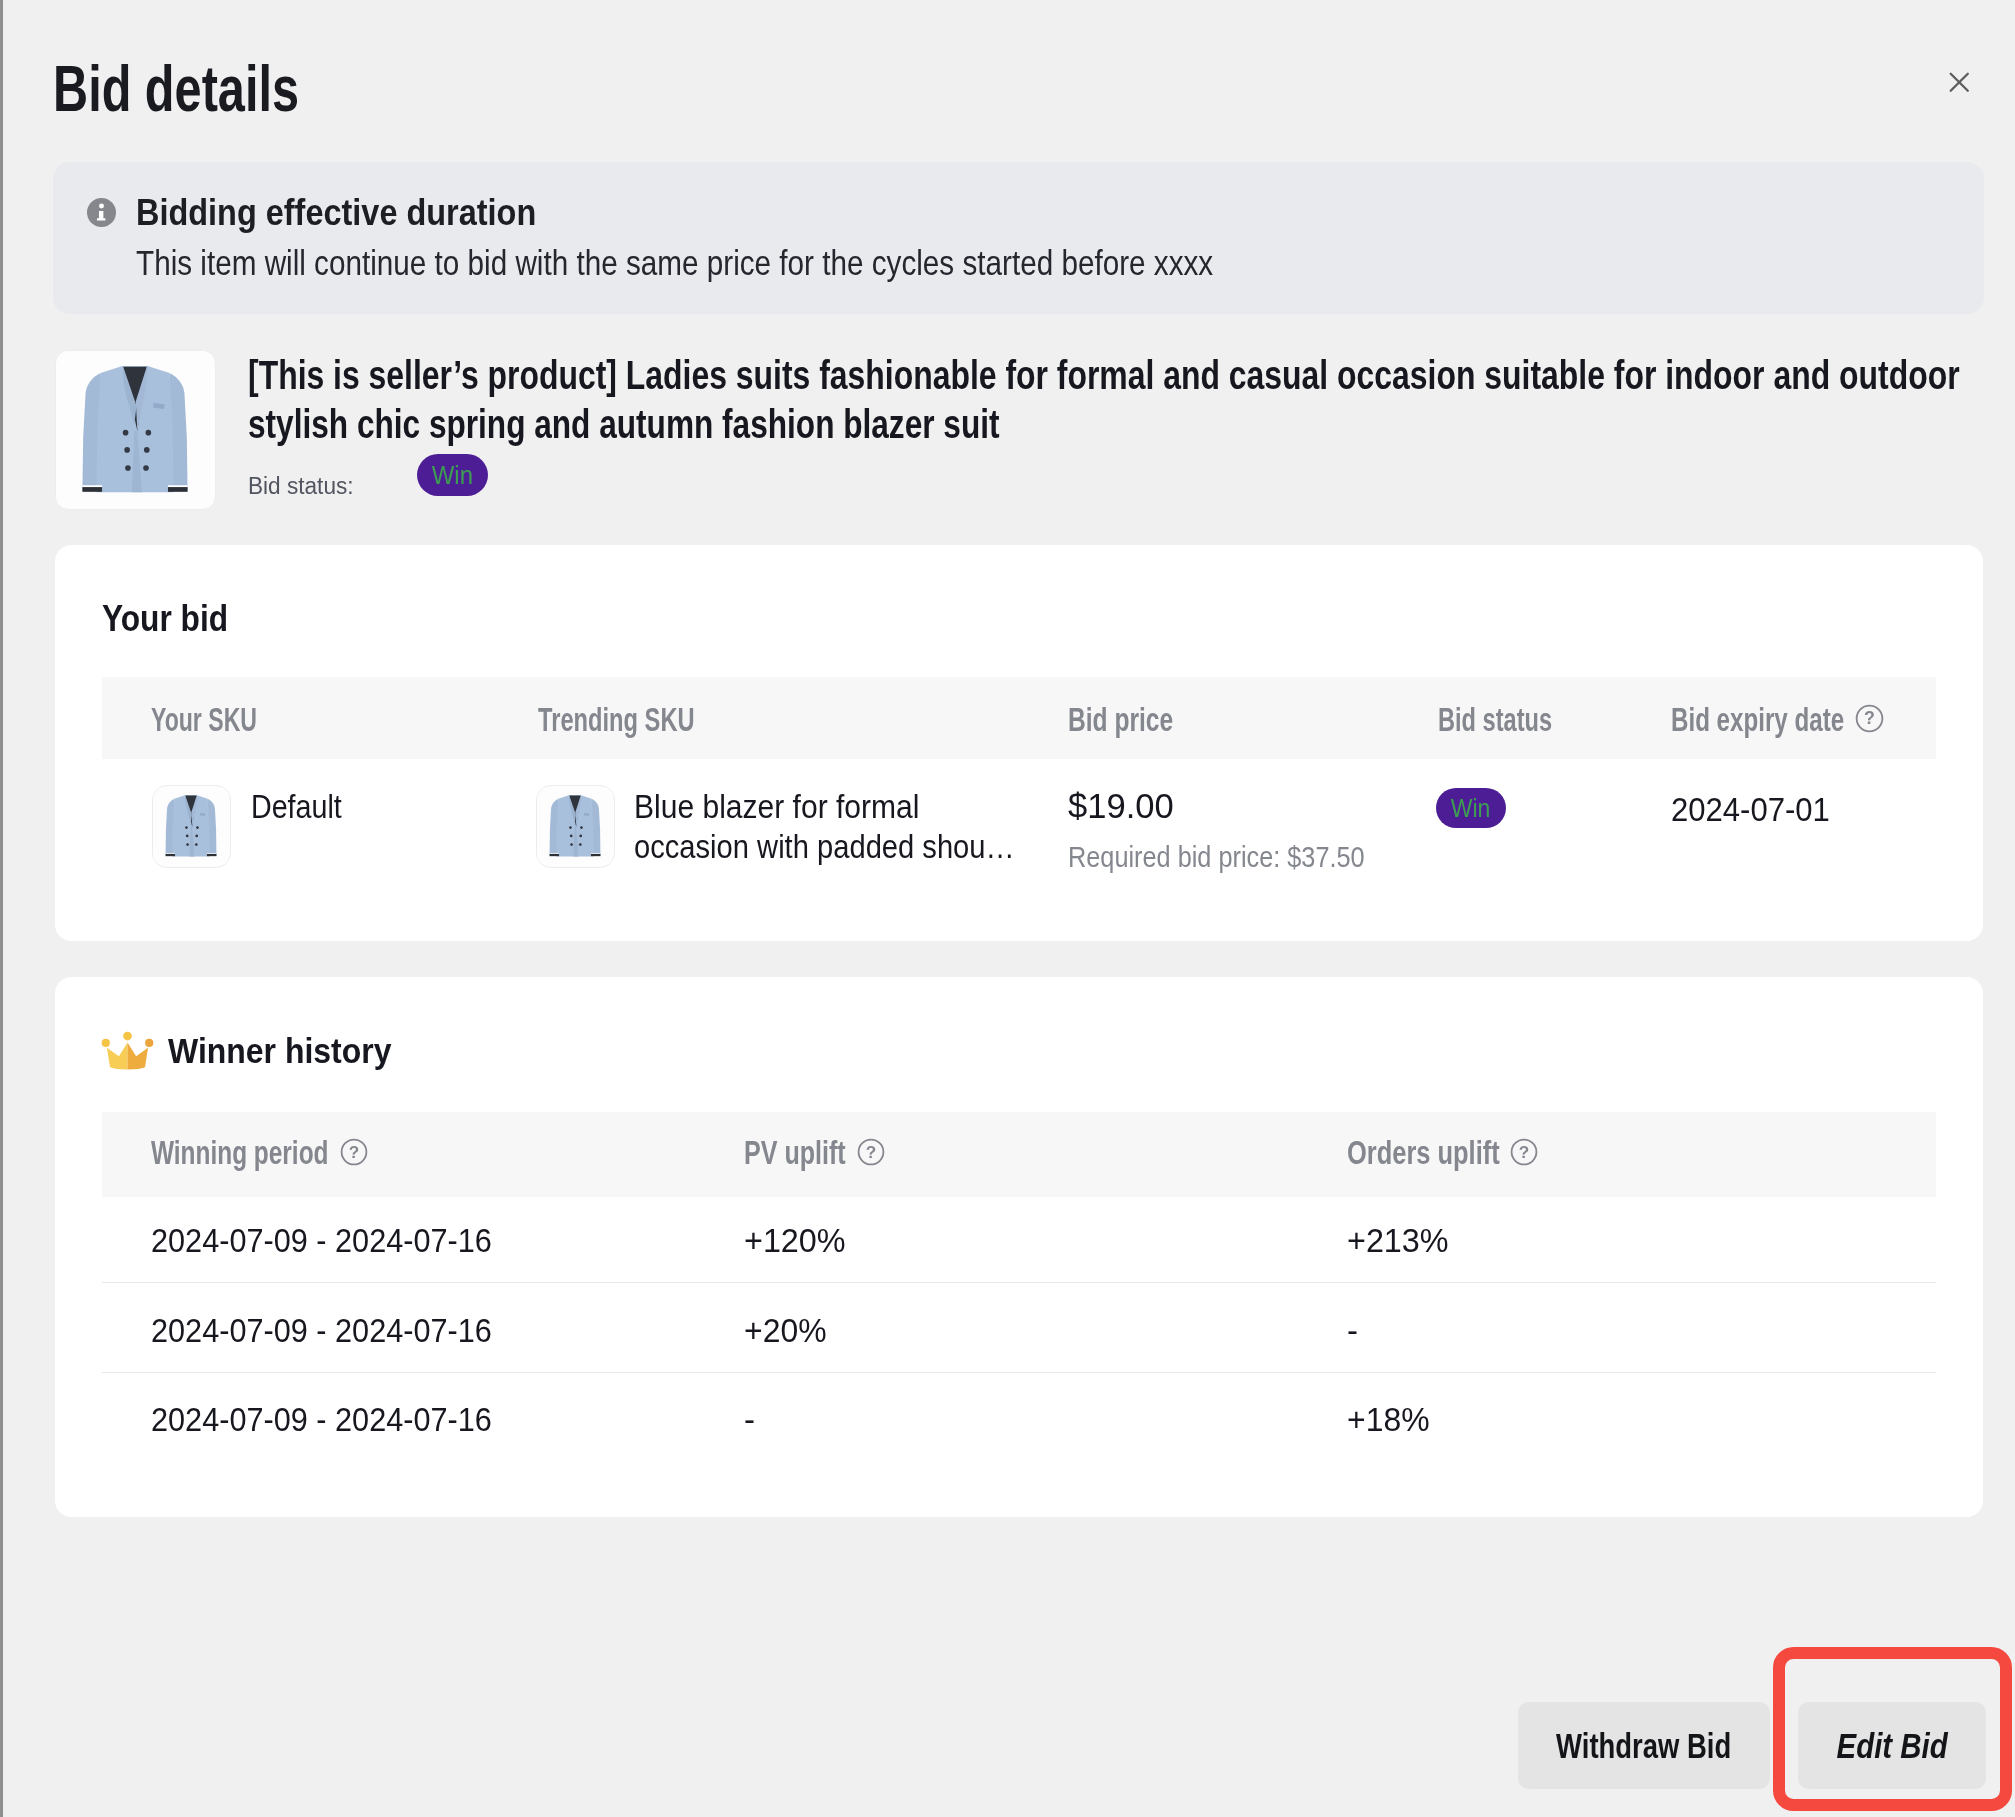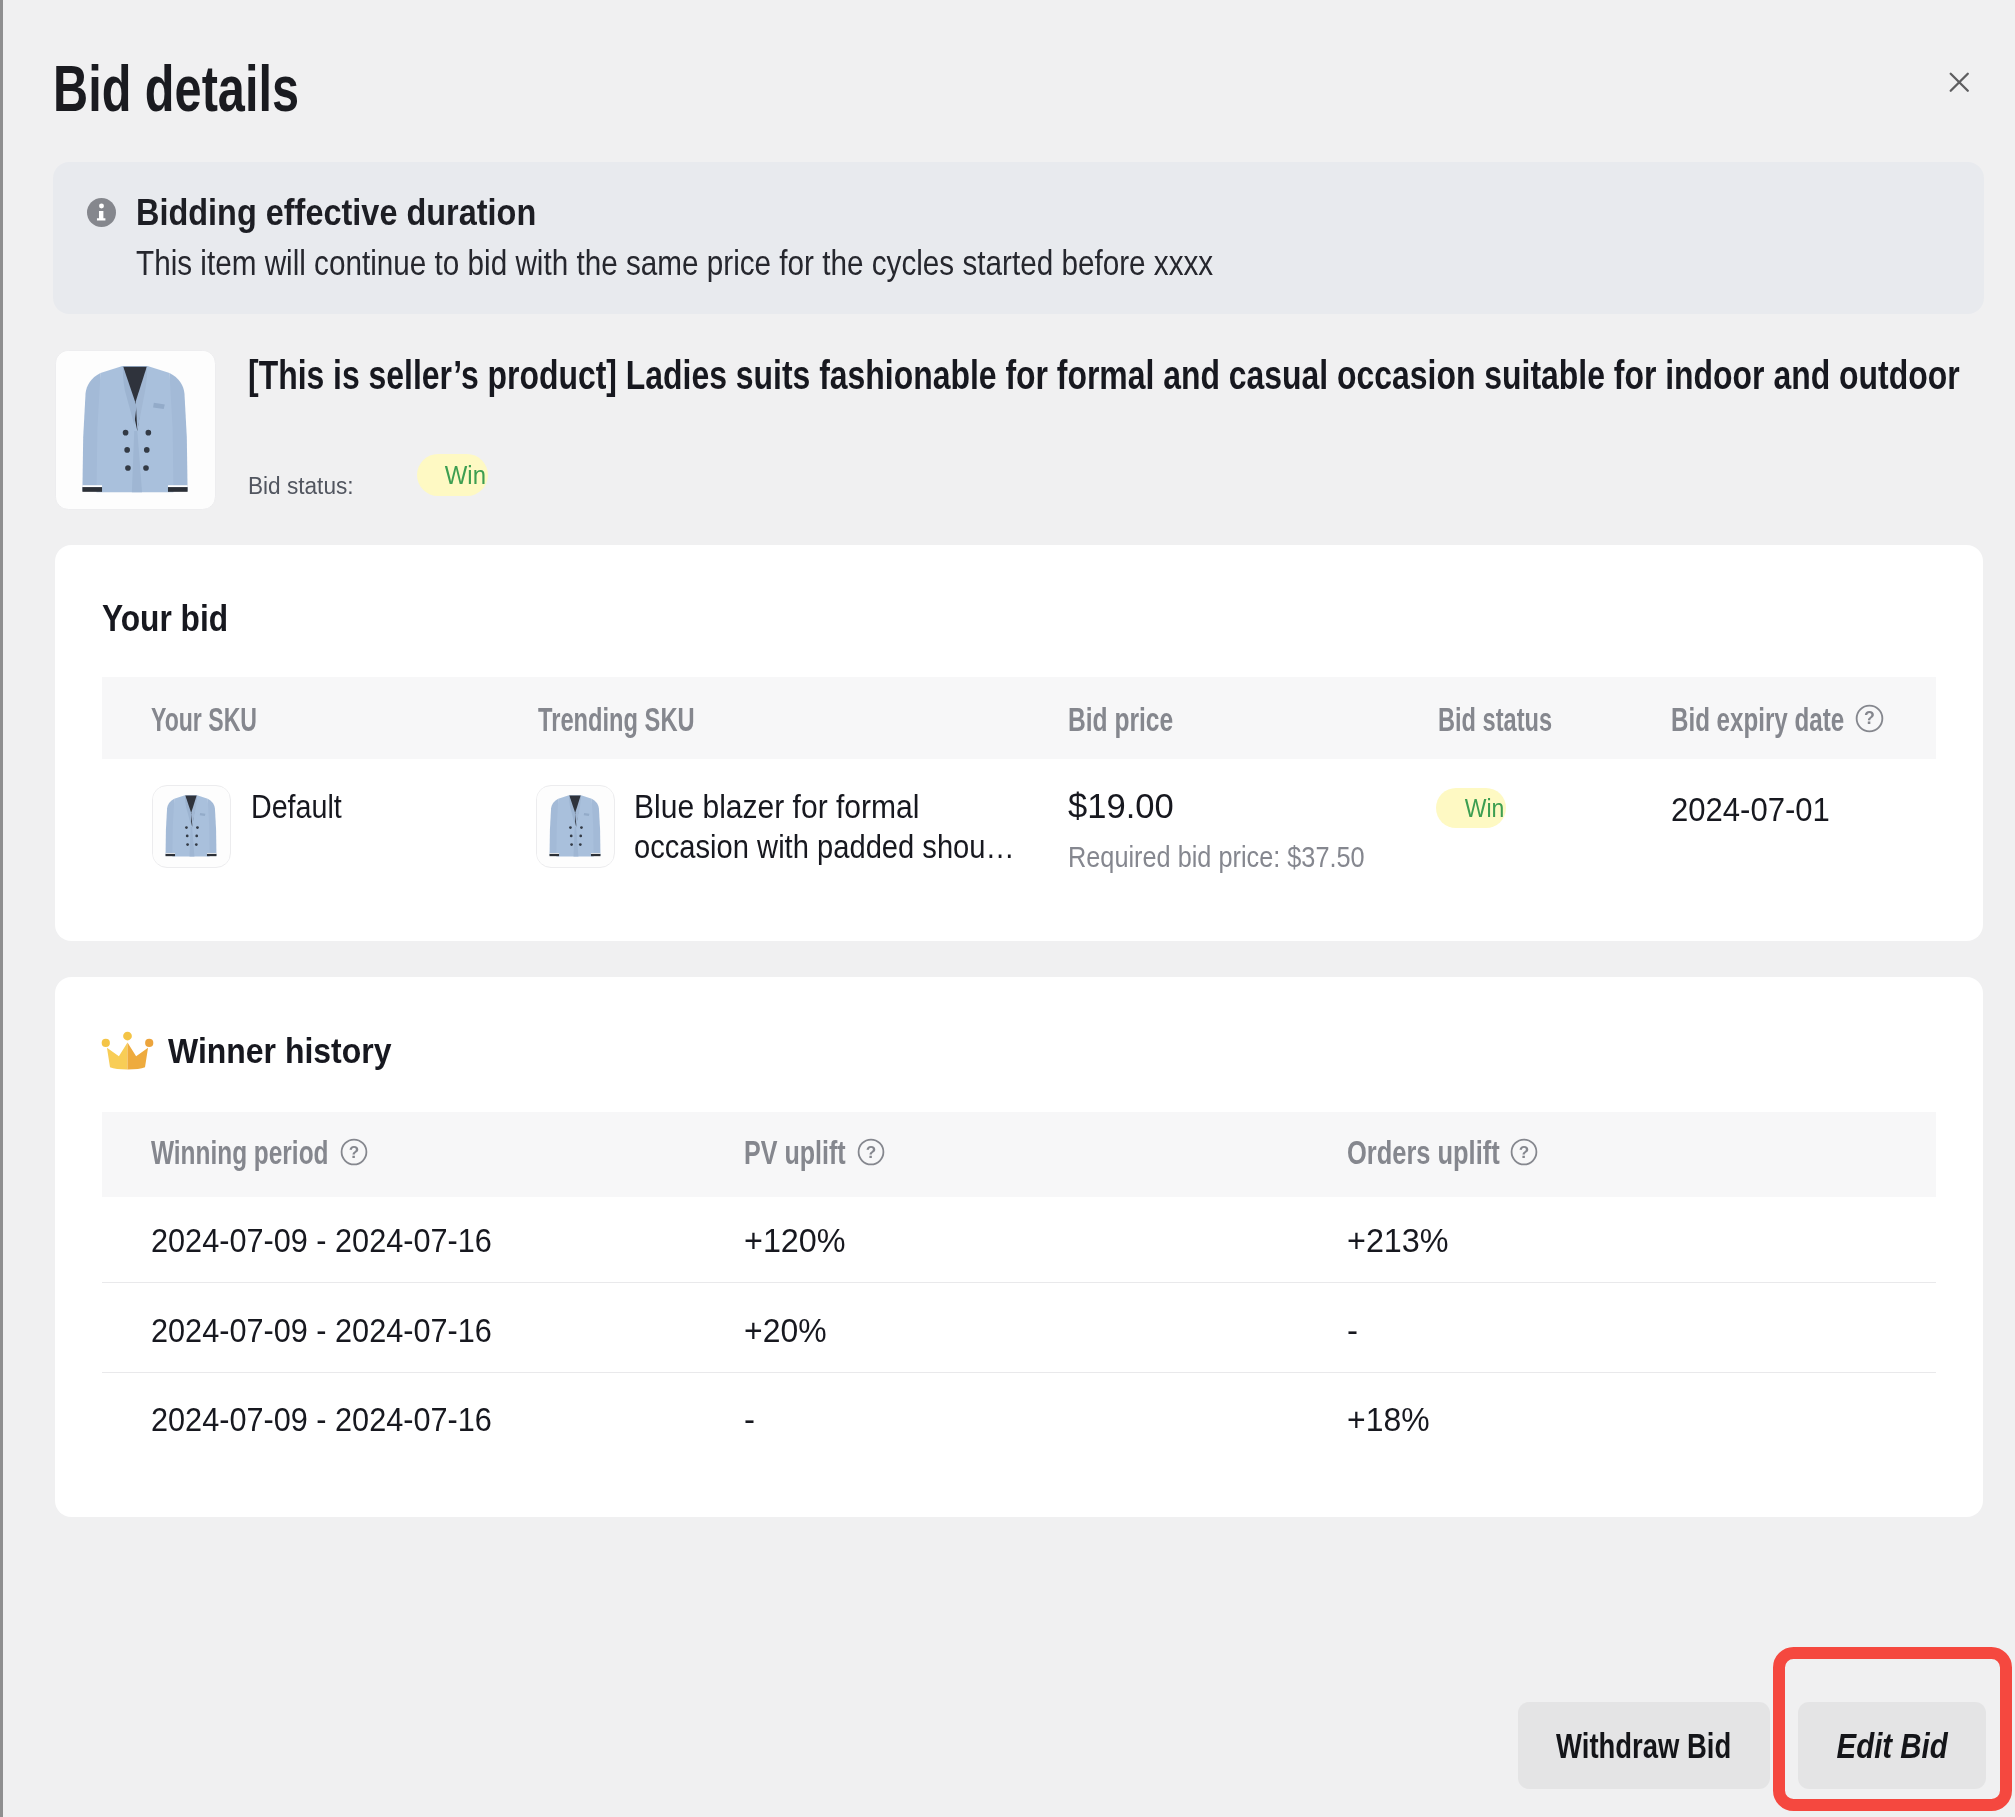--- a/index.html
+++ b/index.html
@@ -13,21 +13,21 @@
   .card1 { left:55px; top:545px; width:1928px; height:396px; }
   .card2 { left:55px; top:977px; width:1928px; height:540px; }
   .band { background:#f7f7f8; }
   .band1 { left:102px; top:677px; width:1834px; height:82px; }
   .band2 { left:102px; top:1112px; width:1834px; height:85px; }
   .th { font-size:33px; font-weight:700; color:#85878e; }
   .td { font-size:33px; font-weight:400; color:#17181f; }
   .thumb { width:79px; height:83px; background:#fdfdfd; border:1.4px solid #ececee; border-radius:15px; overflow:hidden; }
   .sep { height:1.4px; background:#e9e9eb; left:102px; width:1834px; }
   .btn { background:#e4e4e5; border-radius:11px; font-size:35px; font-weight:700; color:#141519; display:flex; align-items:center; justify-content:center; }
-  .pill { background:#fef9c3; color:#3d9e51; border-radius:21px; text-align:right; }
+  .pill { background:#4c1d95; color:#3d9e51; border-radius:21px; text-align:center; }
   .redbox { left:1773px; top:1647px; width:239px; height:164px; border:12.3px solid #f5483f; border-radius:20.5px; }
 </style>
 </head>
 <body>
 <div id="page">
   <div class="abs strip"></div>
 
   <div class="abs" style="left:53px; top:52px; font-size:64px; font-weight:700; color:#1a1b20;"><span class="sx" style="transform:scaleX(0.76);">Bid details</span></div>
   <svg class="abs" style="left:1949px; top:72px;" width="20.5" height="20.5" viewBox="0 0 30 30">
       <path d="M2.5 2.5 L27.5 27.5 M27.5 2.5 L2.5 27.5" stroke="#5e5e60" stroke-width="3.4" stroke-linecap="round"></path>
@@ -39,20 +39,21 @@
       <circle cx="23" cy="12.7" r="3.9" fill="#fff"></circle>
       <path d="M19 20.5 h7 v11.5 h3.2 v3.8 h-13.4 v-3.8 h3.2 z" fill="#fff"></path>
     </svg>
   <div class="abs" style="left:136px; top:192px; font-size:37px; font-weight:700; color:#1d1e24;"><span class="sx" style="transform:scaleX(0.877);">Bidding effective duration</span></div>
   <div class="abs" style="left:136px; top:243px; font-size:35px; color:#26272e;"><span class="sx" style="transform:scaleX(0.848);">This item will continue to bid with the same price for the cycles started before xxxx</span></div>
 
   <div class="abs" style="left:55px; top:350px; width:161px; height:160px; background:#fdfdfd; border:1.4px solid #ededef; border-radius:13.6px; overflow:hidden;"><svg width="158" height="157" viewBox="0 0 100 100">
         <use href="#blazer"></use>
       </svg></div>
   <div class="abs" style="left:248px; top:353px; font-size:40px; font-weight:700; color:#17181f;"><span class="sx" style="transform:scaleX(0.798);">[This is seller’s product] Ladies suits fashionable for formal and casual occasion suitable for indoor and outdoor</span></div>
+  <div class="abs" style="left:248px; top:402px; font-size:40px; font-weight:700; color:#17181f;"><span class="sx" style="transform:scaleX(0.79);">stylish chic spring and autumn fashion blazer suit</span></div>
   <div class="abs" style="left:248px; top:473px; font-size:23px; color:#51555f;"><span class="sx" style="transform:scaleX(0.983);">Bid status:</span></div>
   <div class="abs pill" style="left:417px; top:454px; width:71px; height:42px; font-size:26px; line-height:42px;"><span class="sx" style="transform:scaleX(0.92); transform-origin:center; line-height:42px;">Win</span></div>
 
   <div class="abs card card1"></div>
   <div class="abs" style="left:102px; top:598px; font-size:37px; font-weight:700; color:#17181f;"><span class="sx" style="transform:scaleX(0.856);">Your bid</span></div>
   <div class="abs band band1"></div>
   <div class="abs th" style="left:151px; top:701px;"><span class="sx" style="transform:scaleX(0.699);">Your SKU</span></div>
   <div class="abs th" style="left:538px; top:701px;"><span class="sx" style="transform:scaleX(0.718);">Trending SKU</span></div>
   <div class="abs th" style="left:1068px; top:701px;"><span class="sx" style="transform:scaleX(0.745);">Bid price</span></div>
   <div class="abs th" style="left:1438px; top:701px;"><span class="sx" style="transform:scaleX(0.715);">Bid status</span></div>

